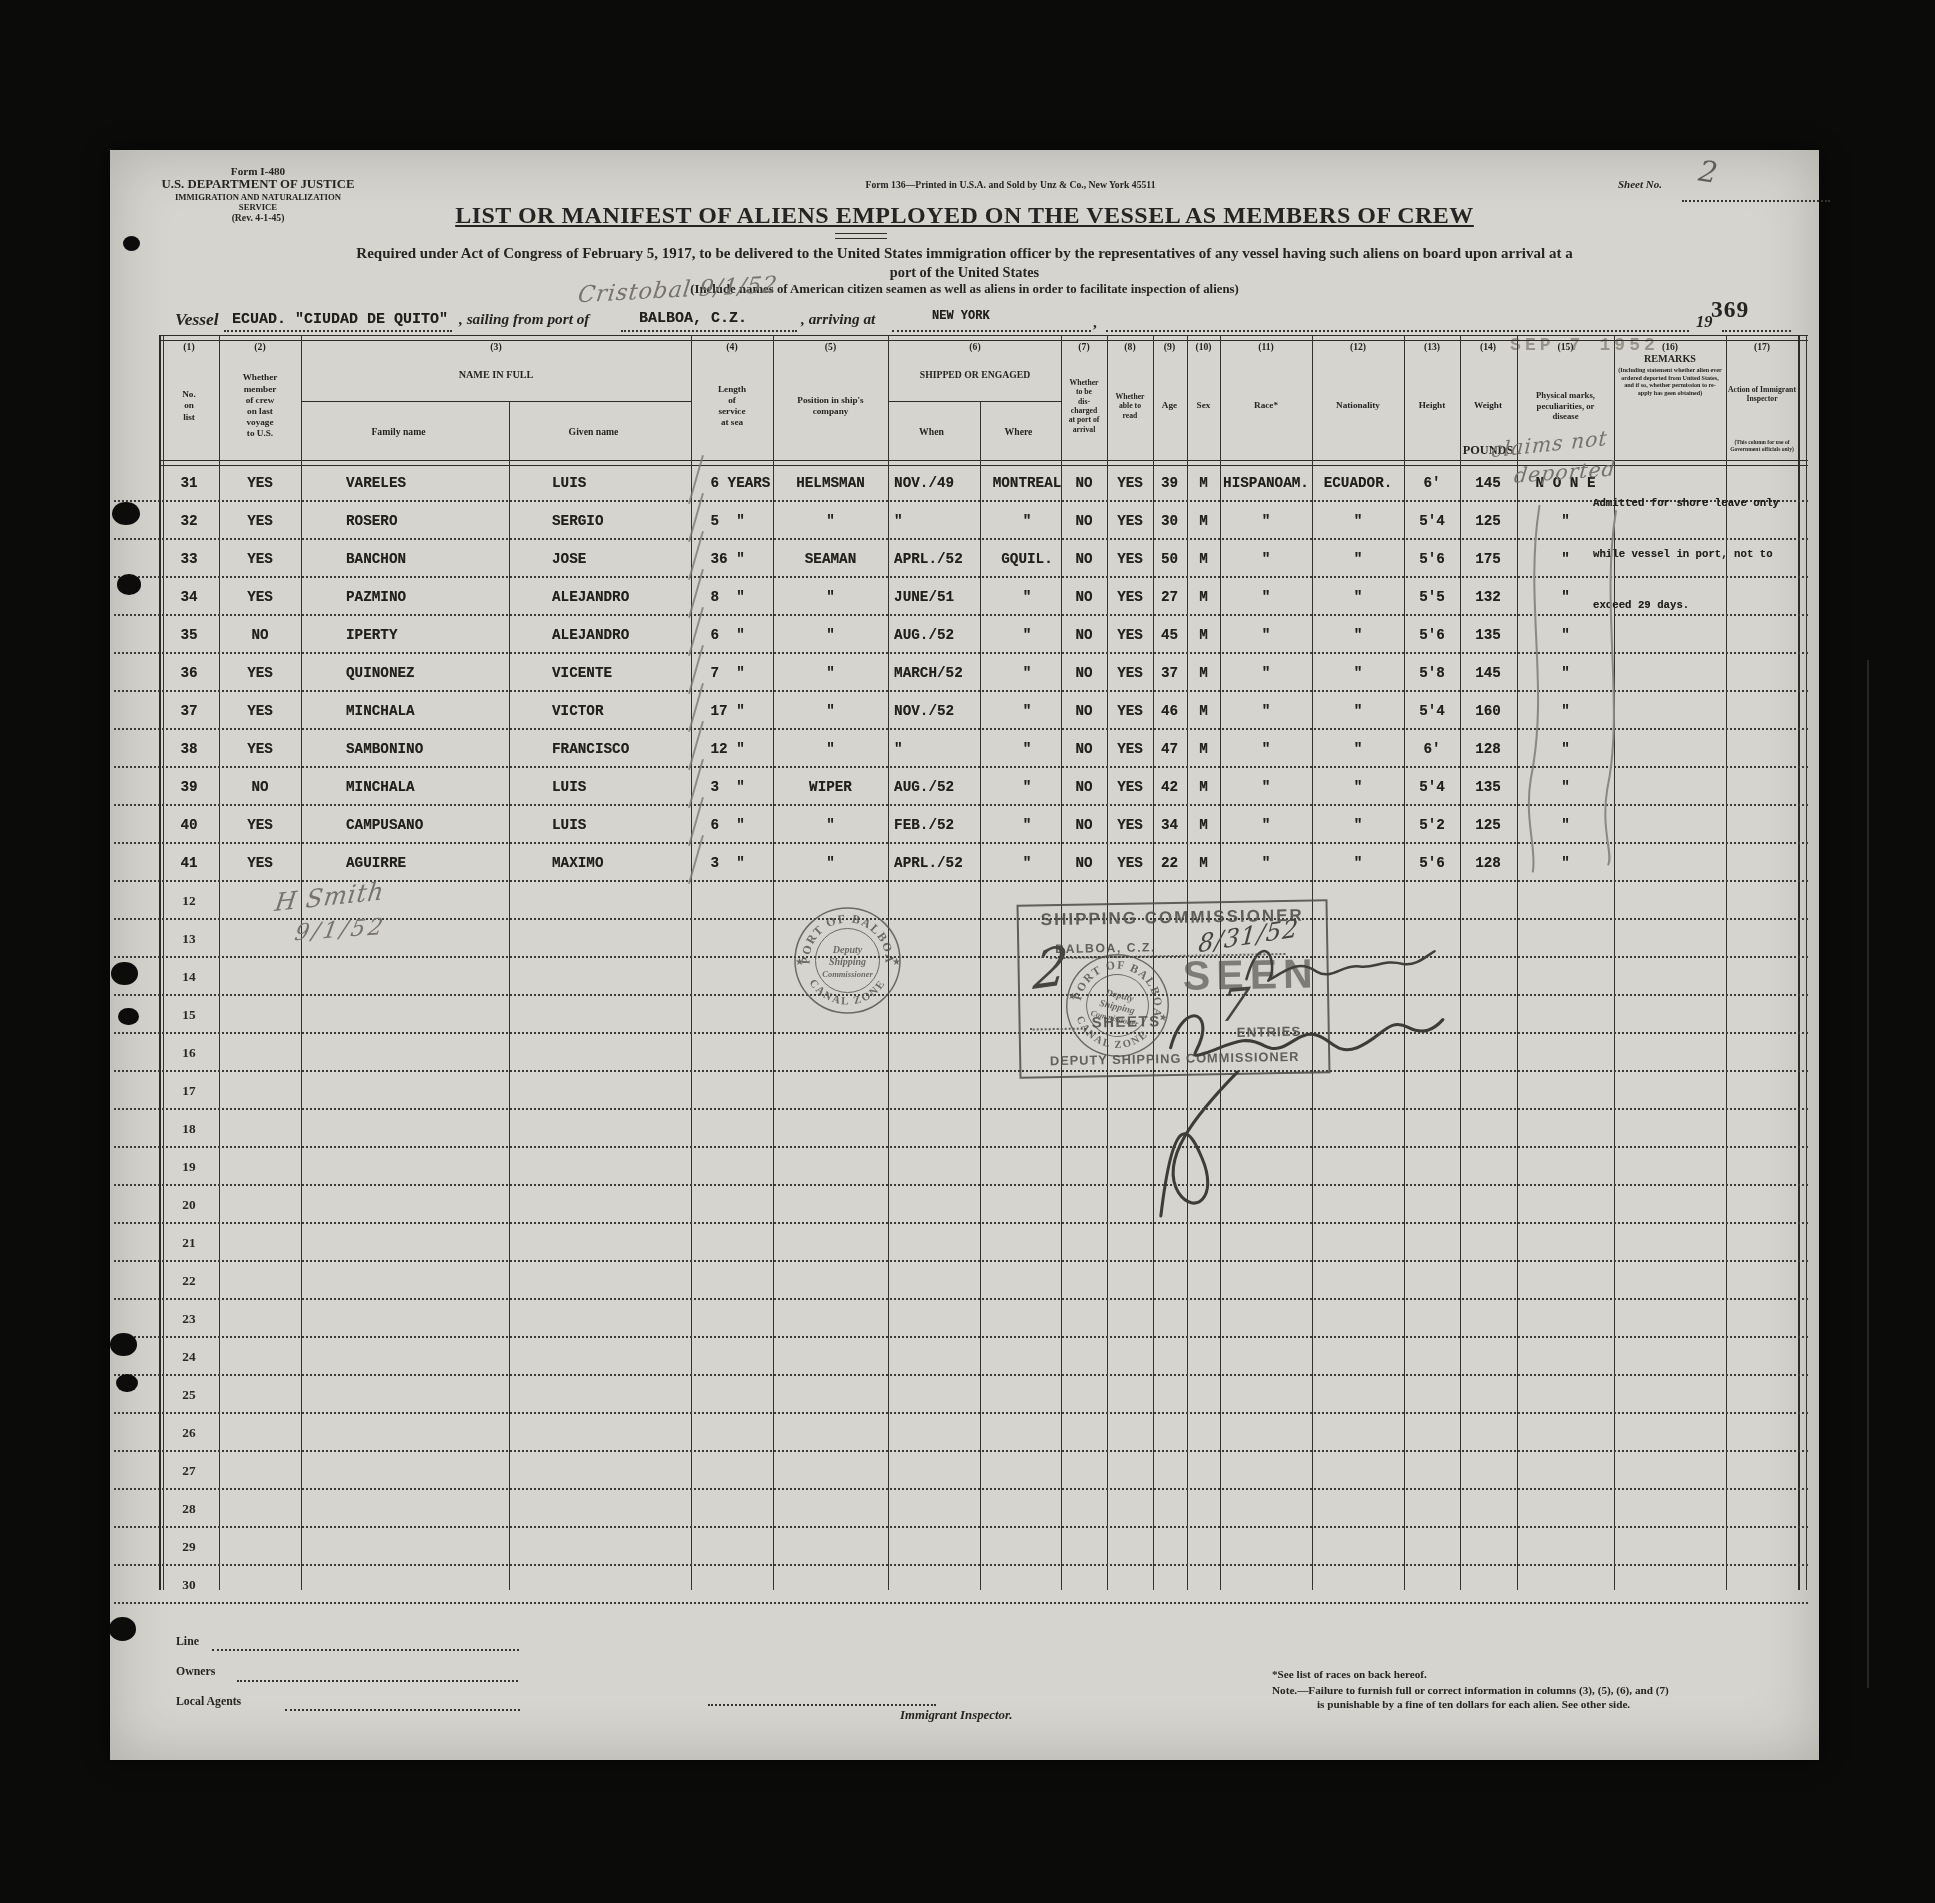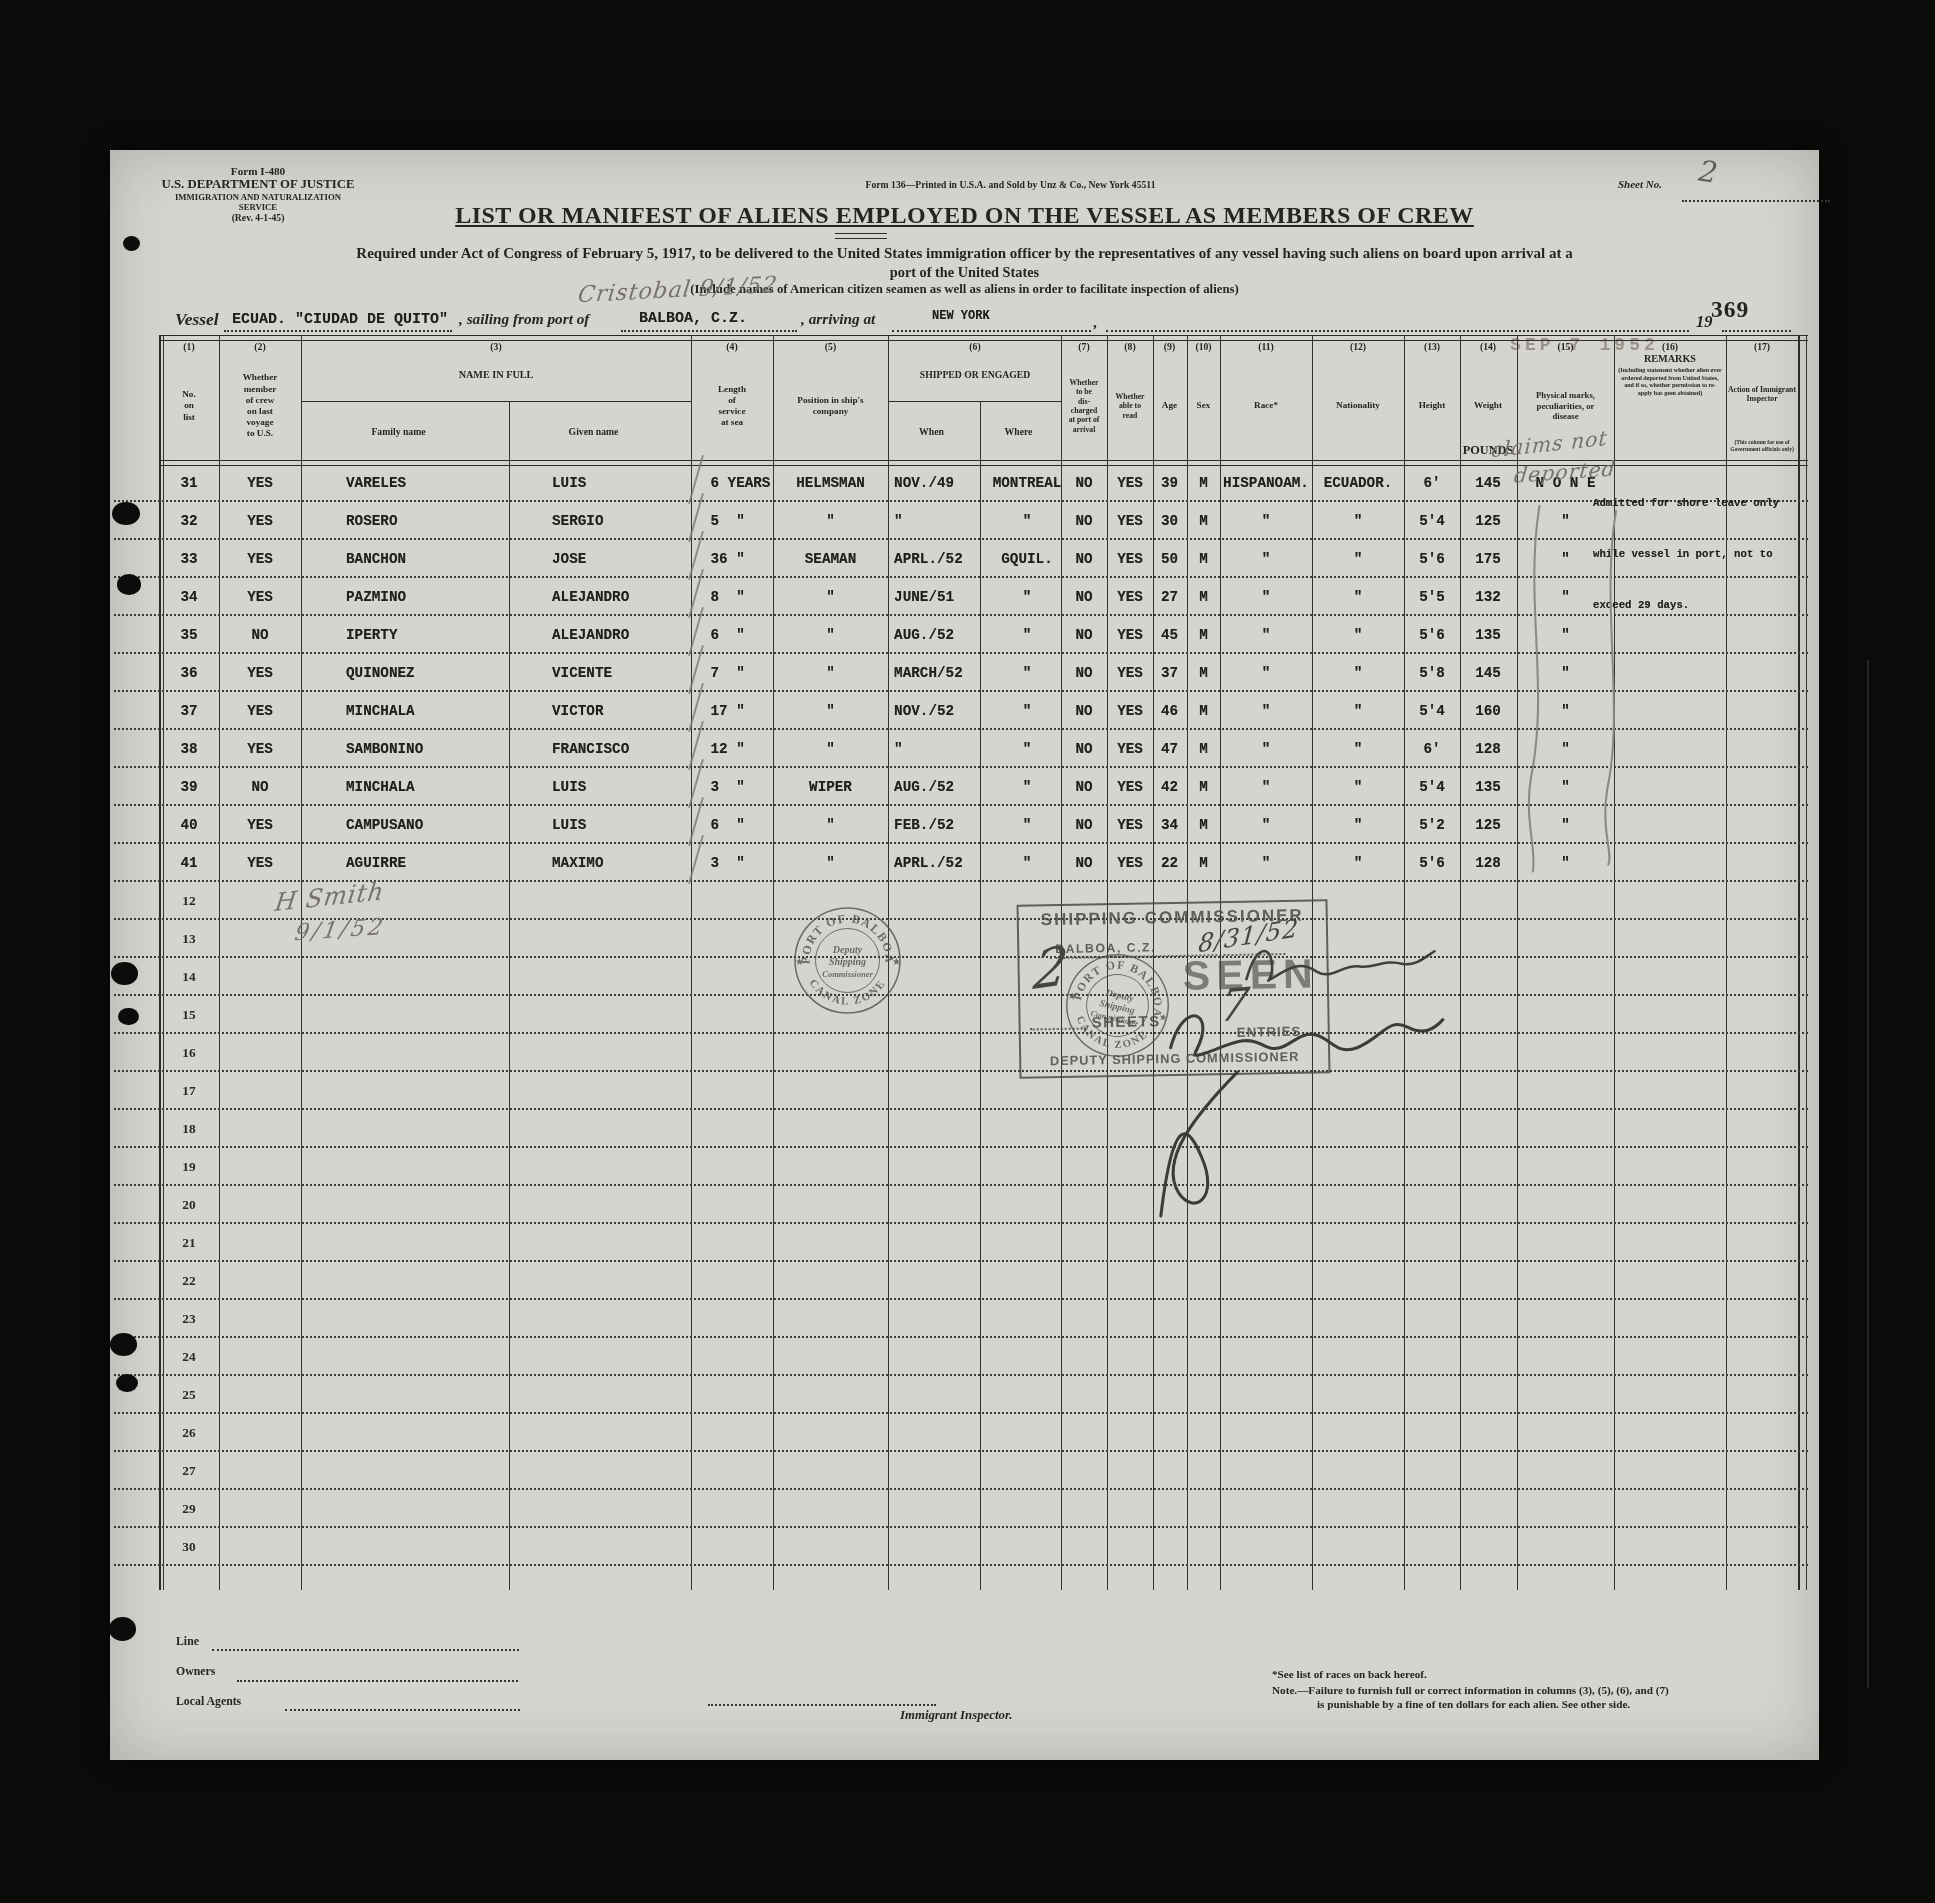--- a/index.html
+++ b/index.html
@@ -533,20 +533,24 @@
         <div class="trow">
     <div class="rule"></div>
     <span class="cell c-no eno">26</span>
   </div>
         <div class="trow">
     <div class="rule"></div>
     <span class="cell c-no eno">27</span>
   </div>
         <div class="trow">
     <div class="rule"></div>
+    <span class="cell c-no eno">28</span>
+  </div>
+        <div class="trow">
+    <div class="rule"></div>
     <span class="cell c-no eno">29</span>
   </div>
         <div class="trow">
     <div class="rule"></div>
     <span class="cell c-no eno">30</span>
   </div>
       </div>
 
     <div class="abs typed" style="left:1434px;top:126px;font-size:10.7px;line-height:17px;white-space:pre;">
       <div>Admitted for shore leave only</div>

